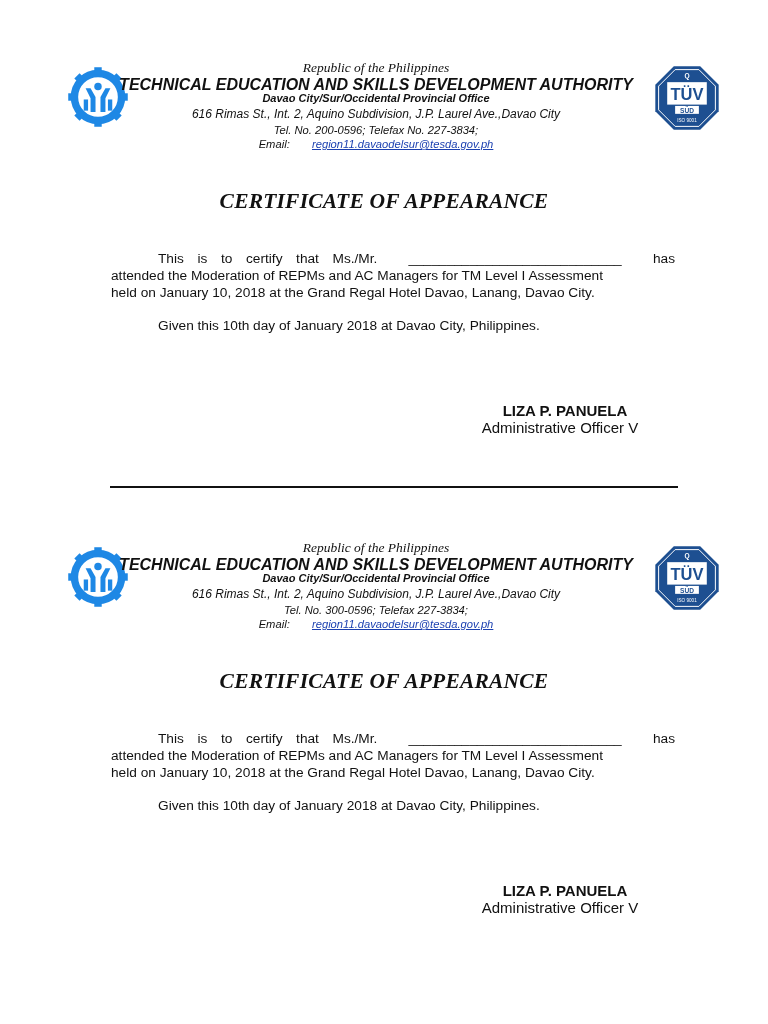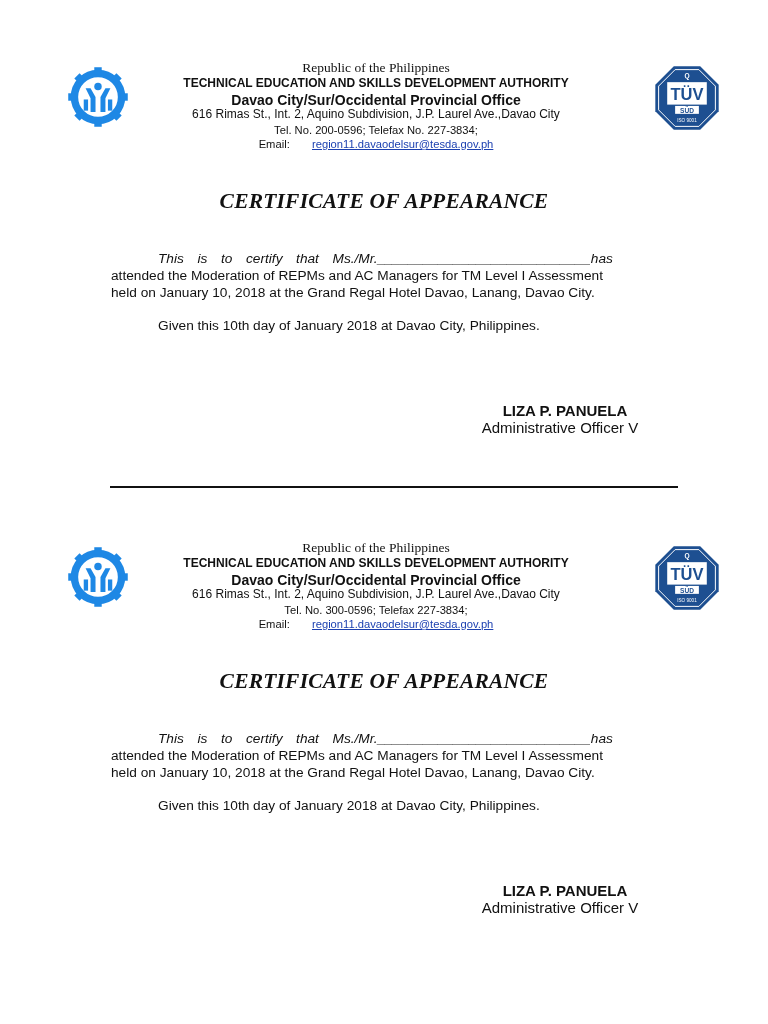--- a/index.html
+++ b/index.html
@@ -2,34 +2,34 @@
 <html><head>
 <meta charset="utf-8">
 <style>
   html, body { margin: 0; padding: 0; background: #ffffff; }
   body { width: 768px; height: 1024px; position: relative; overflow: hidden; color: #111; }
   .cert { position: absolute; left: 0; width: 768px; }
   .cert.top { top: 0; }
   .cert.bottom { top: 480px; }
   .logo-tesda { position: absolute; left: 64px; top: 66px; width: 68px; height: 62px; }
   .logo-tuv { position: absolute; left: 654px; top: 65px; width: 66px; height: 66px; }
-  .line { position: absolute; left: 0; right: 16px; text-align: center; white-space: nowrap; }
+  .line { position: absolute; left: 0; right: 16px; text-align: center; white-space: nowrap; font-style: italic; }
   .l-rep { top: 60px; font-family: "Liberation Serif", serif; font-size: 13.5px; }
-  .l-agency { top: 76px; font-family: "Liberation Sans", sans-serif; font-weight: bold; font-size: 12px; }
-  .l-office { top: 92px; font-family: "Liberation Sans", sans-serif; font-weight: bold; font-size: 14px; }
+  .l-agency { top: 76px; font-family: "Liberation Sans", sans-serif; font-weight: bold; font-size: 16px; }
+  .l-office { top: 92px; font-family: "Liberation Sans", sans-serif; font-weight: bold; font-size: 11px; }
   .l-addr { top: 107px; font-family: "Liberation Sans", sans-serif; font-size: 12px; }
   .l-tel { top: 124px; font-family: "Liberation Sans", sans-serif; font-size: 11.2px; }
   .l-email { top: 138px; font-family: "Liberation Sans", sans-serif; font-size: 11.2px; }
   .l-email a { color: #1a3fb0; text-decoration: underline; padding-left: 16px; }
   .title { position: absolute; left: 0; right: 0; top: 189px; text-align: center;
            font-family: "Liberation Serif", serif; font-weight: bold; font-size: 21.5px; letter-spacing: 0.2px; font-style: italic; }
   .body { position: absolute; left: 111px; width: 564px; top: 250px;
           font-family: "Liberation Sans", sans-serif; font-size: 13.7px; line-height: 17px; }
   .body .p2 { margin: 16px 0 0 0; text-indent: 47px; }
-  .row1 { display: flex; justify-content: flex-start; padding-left: 47px; font-style: italic; }
+  .row1 { display: flex; justify-content: space-between; padding-left: 47px; }
   .blank { display: inline-block; }
   .sig { position: absolute; left: 440px; width: 240px; top: 402px; text-align: center;
          font-family: "Liberation Sans", sans-serif; font-size: 15px; line-height: 17px; }
   .sig .name { font-weight: bold; margin-left: 10px; }
   .divider { position: absolute; left: 110px; top: 486px; width: 568px; height: 2px; background: #111; }
 </style>
 </head>
 <body>
 
 <div class="cert top">

